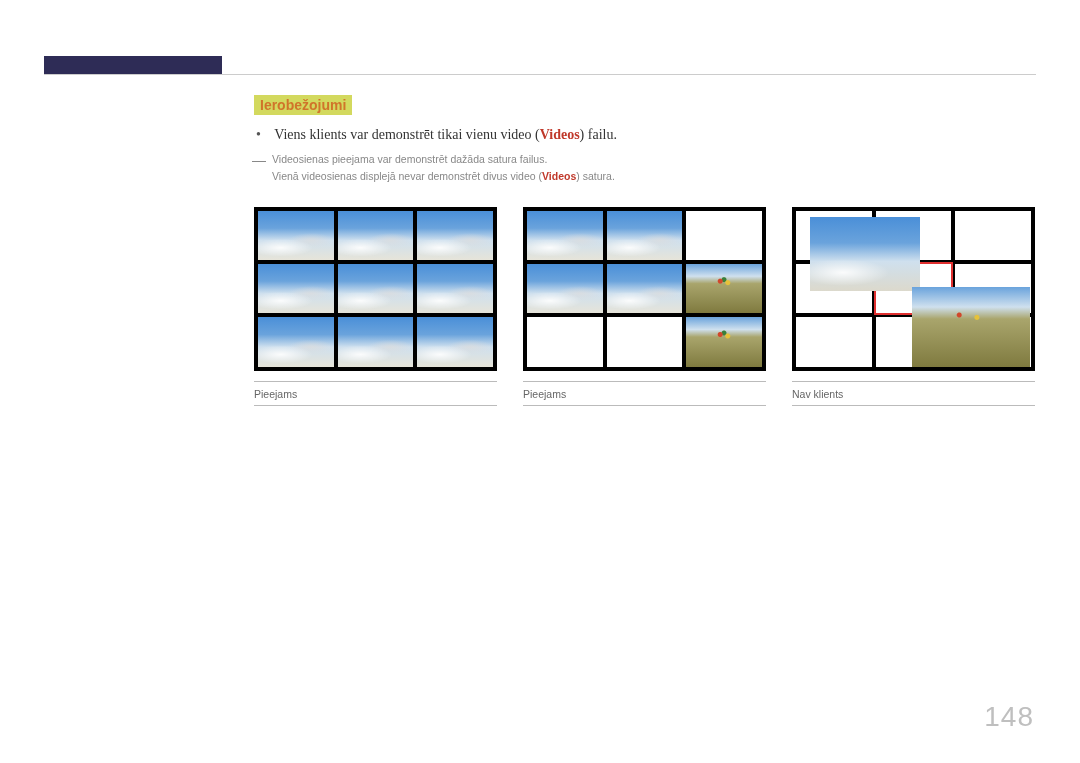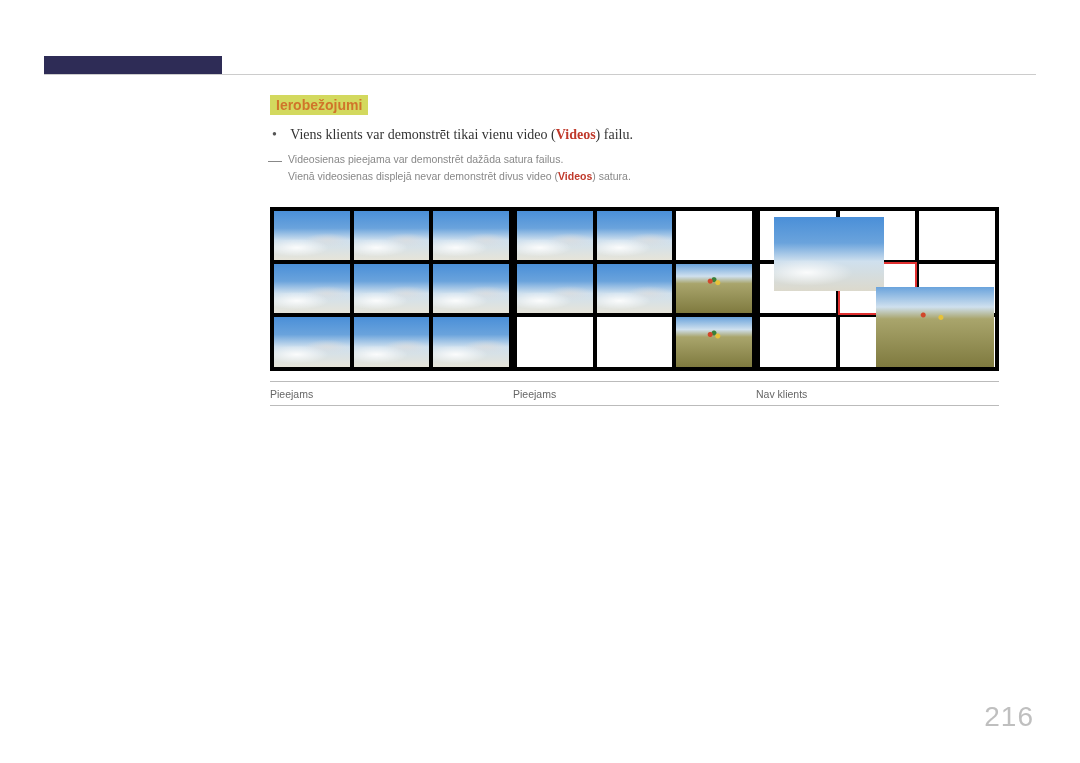--- a/index.html
+++ b/index.html
@@ -21,21 +21,21 @@
   }
   .top-rule {
     position: absolute;
     left: 44px;
     right: 44px;
     top: 74px;
     border-top: 1px solid #ccc;
   }
   .content {
     position: absolute;
-    left: 270px;
+    left: 254px;
     right: 44px;
     top: 95px;
   }
   h2.section-title {
     display: inline-block;
     background: #d3d95e;
     color: #d0742a;
     font-weight: bold;
     font-size: 14px;
     padding: 2px 6px;
@@ -68,20 +68,21 @@
     content: "―";
     position: absolute;
     left: -20px;
     top: -2px;
     color: #888;
     font-size: 14px;
   }
   .bold-red { color: #c0392b; font-weight: bold; }
   .grids-row {
     display: flex;
+    gap: 26px;
     margin-top: 22px;
     align-items: flex-start;
   }
   .grid-col { width: 243px; }
   .vw-grid {
     width: 243px;
     height: 164px;
     border: 2px solid #000;
     display: grid;
     grid-template-columns: repeat(3, 1fr);
@@ -251,13 +252,13 @@
         <div class="overlay-img sky"></div>
         <div class="overlay-img ground"></div>
       </div>
       <div class="caption-rule"></div>
       <div class="caption">Nav klients</div>
     </div>
 
   </div>
 </div>
 
-<div class="page-num">216</div>
+<div class="page-num">148</div>
 
 </body></html>

